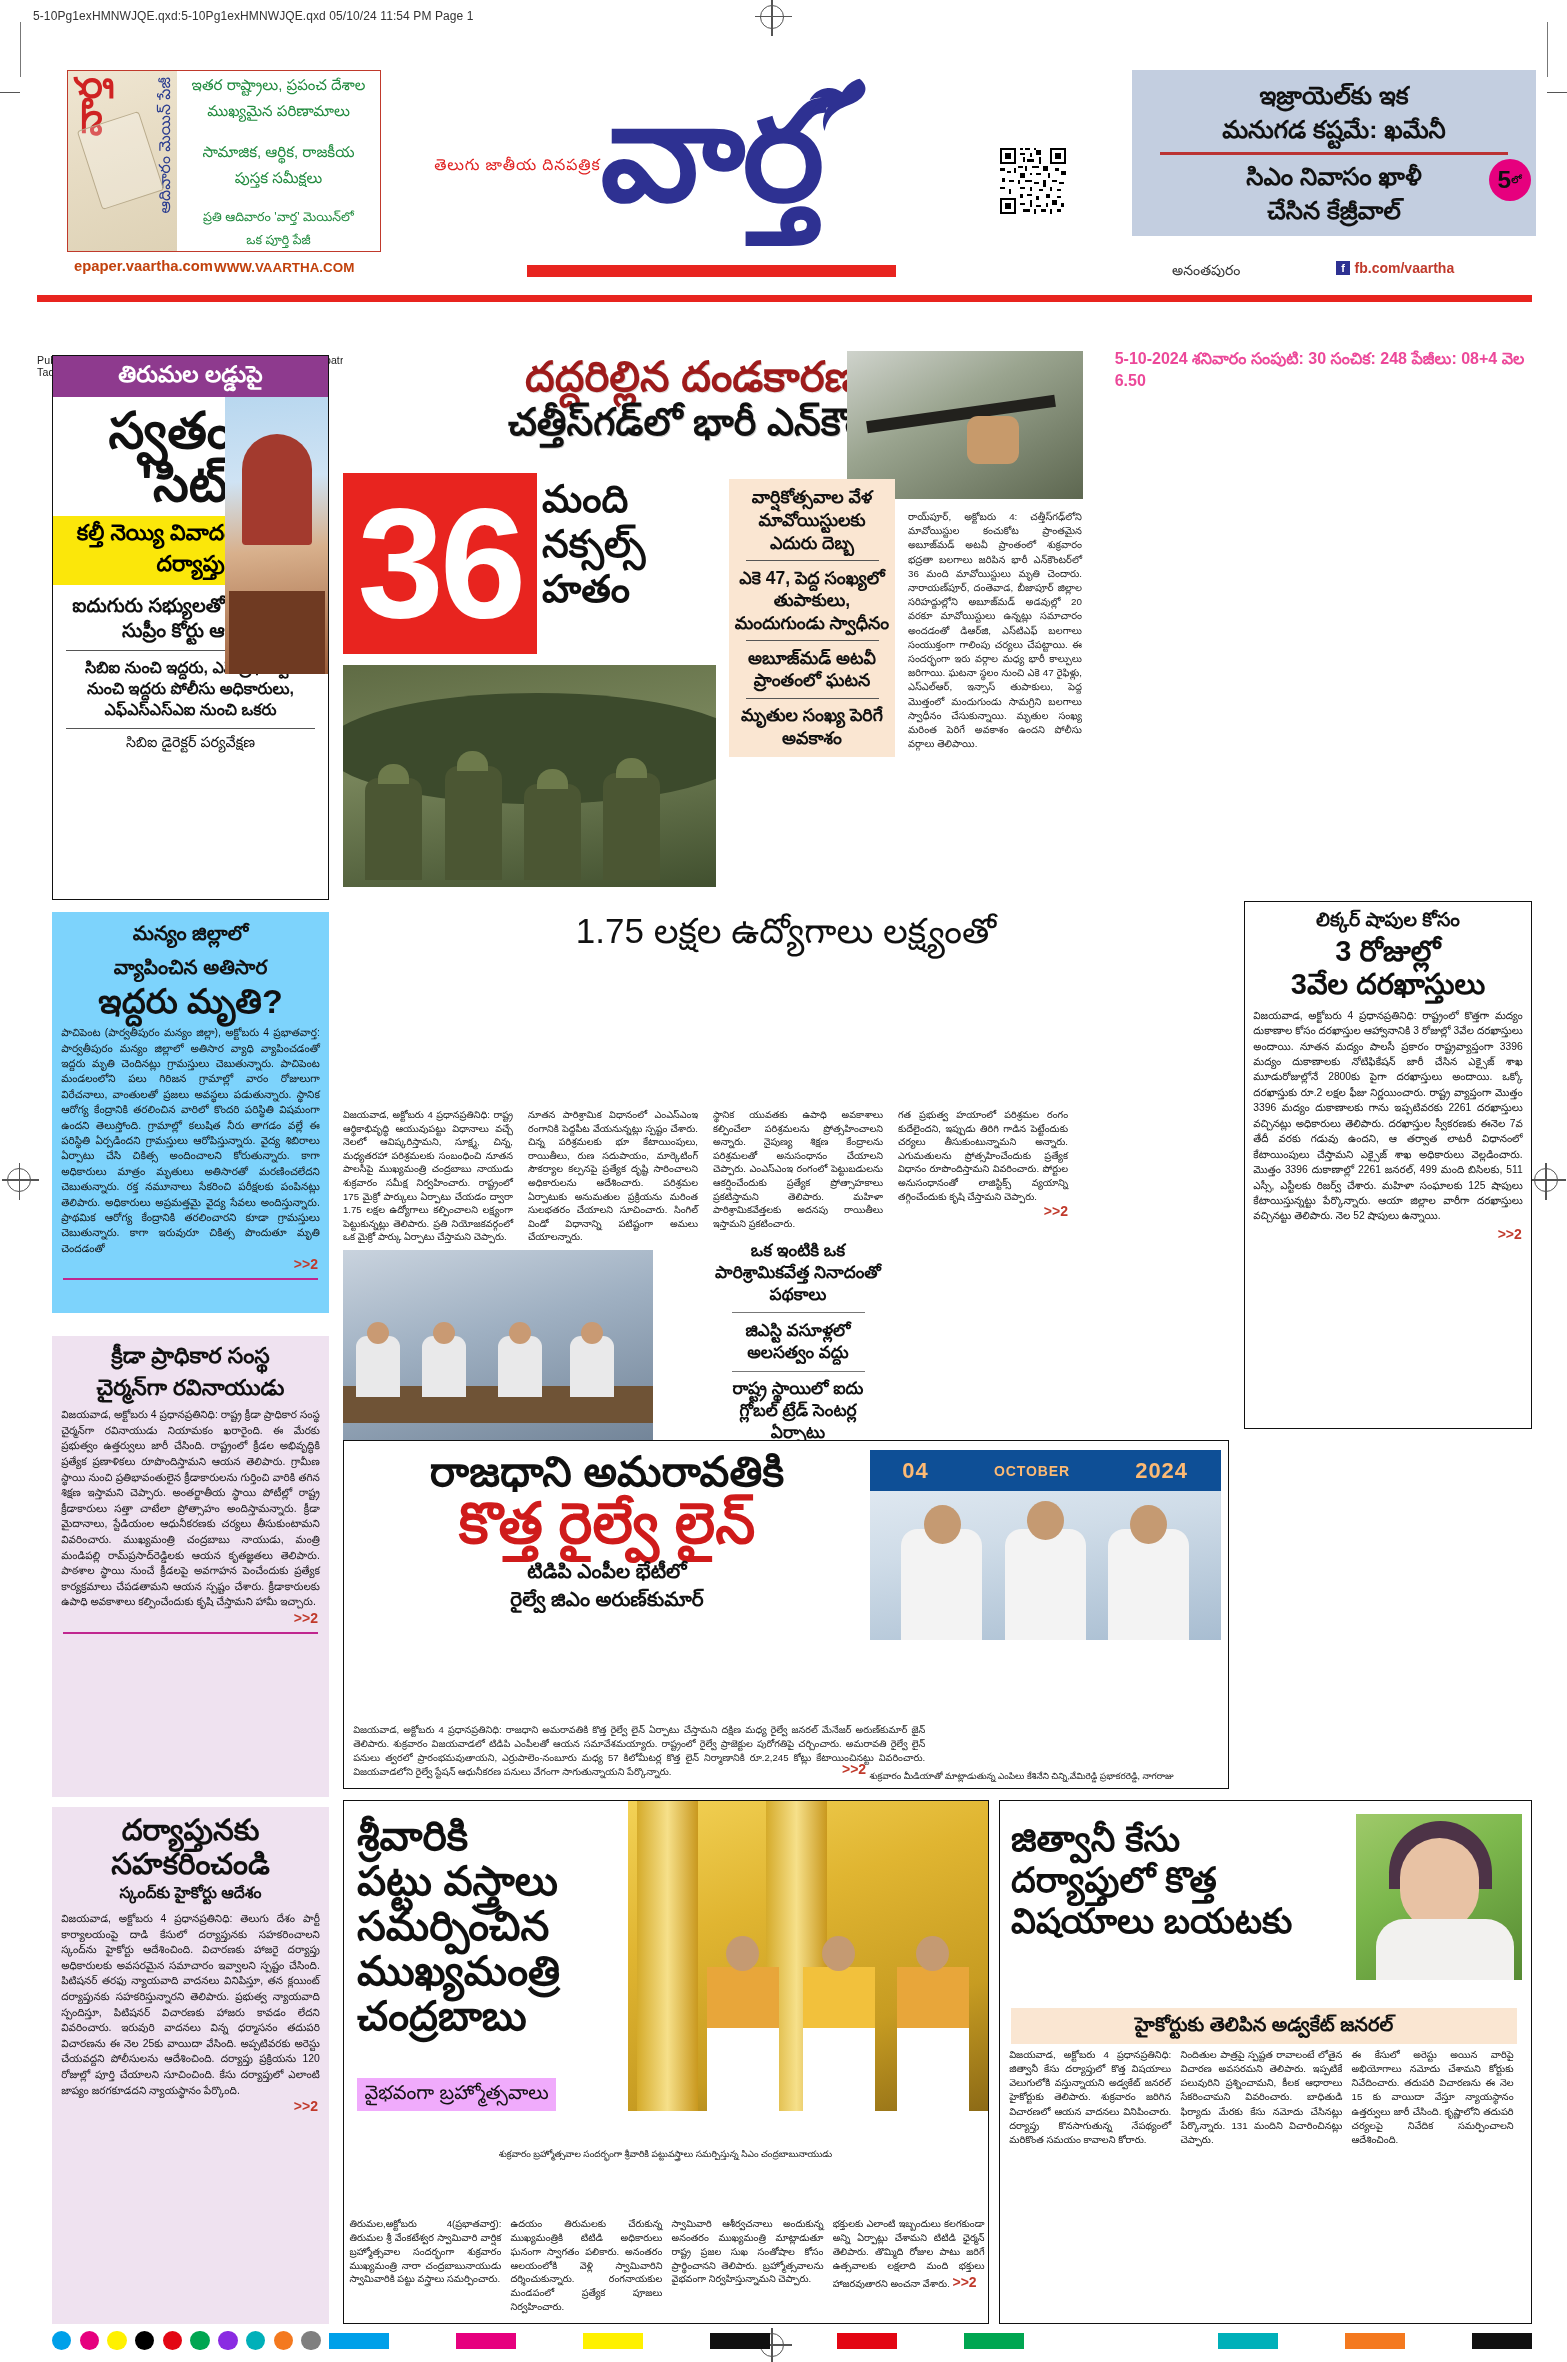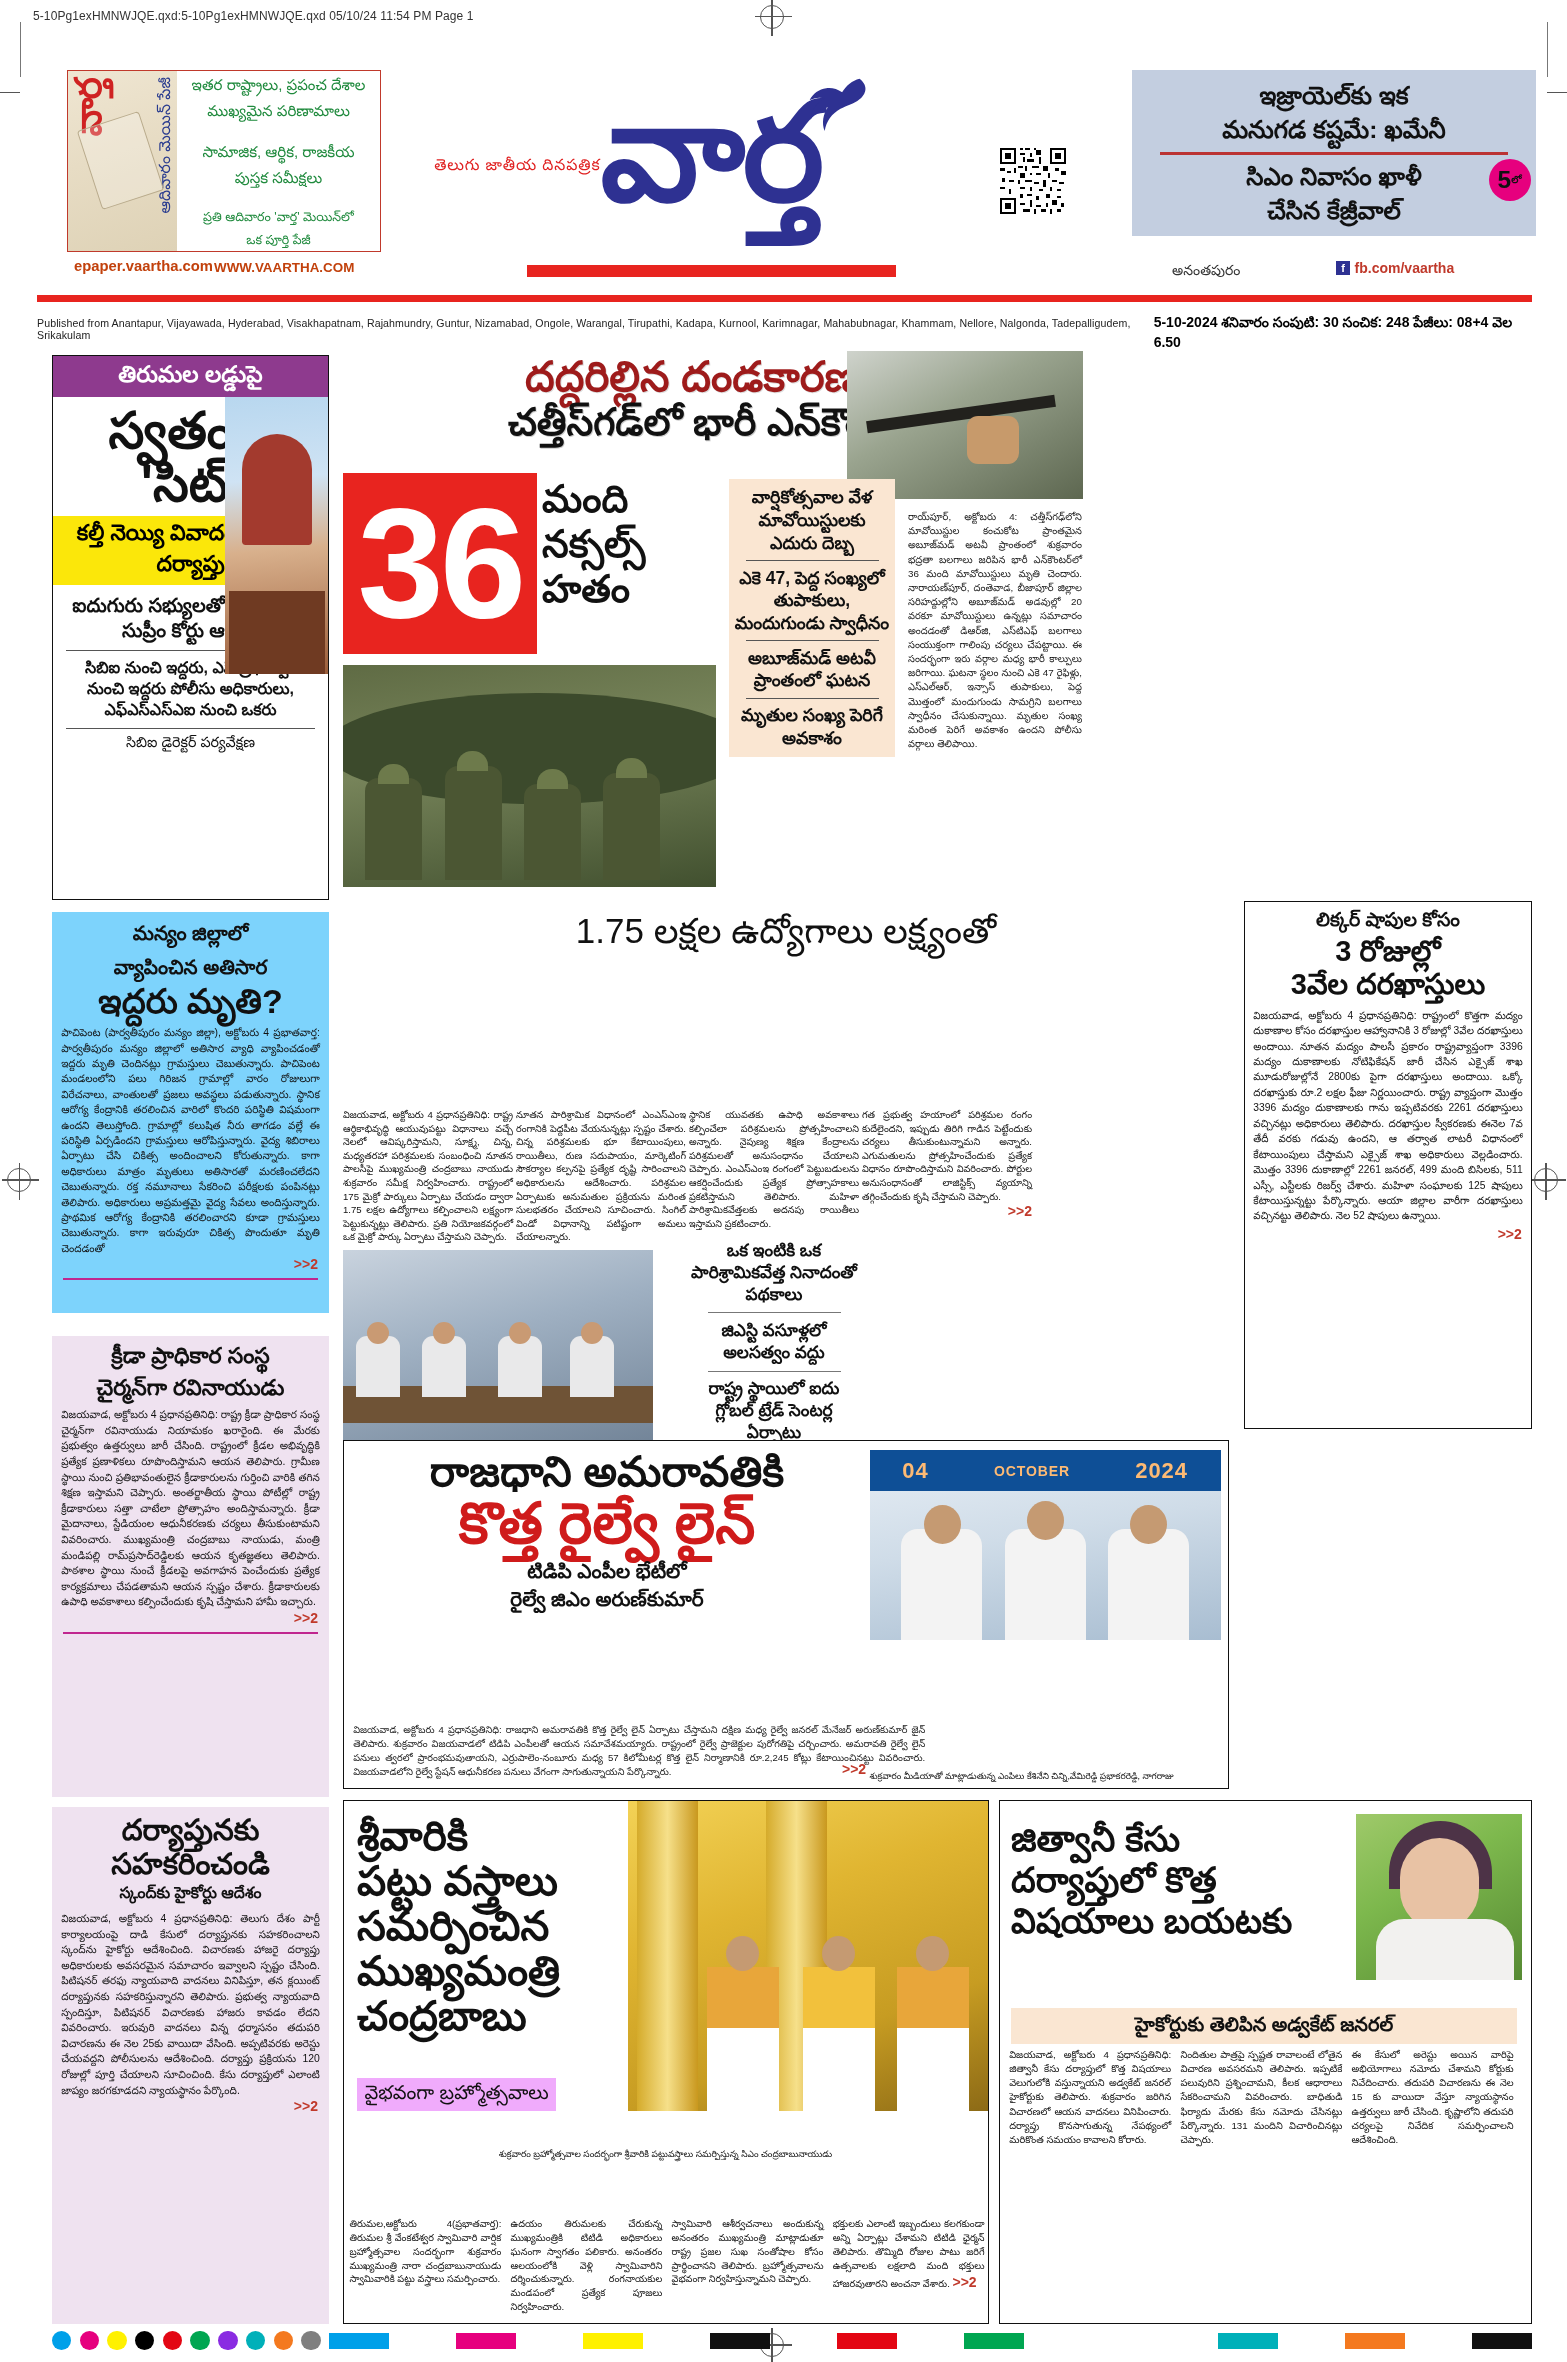--- a/index.html
+++ b/index.html
@@ -50,21 +50,21 @@
   .mh-links{position:absolute;left:37px;top:186px;font-size:14.8px;color:#c2410c;font-weight:bold;}
   .mh-links .w2{position:absolute;left:140px;top:1.8px;font-size:13.4px;}
   .mh-city{position:absolute;left:1135px;top:190px;font-size:14px;color:#333;}
   .mh-fb{position:absolute;left:1299px;top:188px;font-size:14px;color:#c0392b;font-weight:bold;display:flex;align-items:center;gap:4.6px;}
   .fbicon{display:inline-block;width:14px;height:14px;background:#2e3192;color:#fff;font-size:11px;font-weight:bold;text-align:center;line-height:14px;}
   .mh-rule{position:absolute;left:0;top:223px;width:1495px;height:6.5px;background:#e8241f;}
 
   
   .publine{position:absolute;left:37px;top:314px;width:1495px;display:flex;justify-content:space-between;align-items:baseline;}
   .publine .left{font-size:10.6px;color:#222;letter-spacing:0.1px;}
-  .publine .right{font-size:14px;font-weight:bold;color:#000000;}
+  .publine .right{font-size:16px;font-weight:bold;color:#ec4899;margin-top:36px;}
 
   
   .box{position:absolute;border:1.2px solid #111;background:#fff;}
   .body-col{font-size:10.5px;line-height:1.5;text-align:justify;color:#1a1a1a;}
   .jump{color:#c0392b;font-weight:bold;font-size:14px;}
 
   
   #tirumala{left:52px;top:355px;width:277px;height:545px;}
   .tag-purple{background:#8e3a8e;color:#fff;text-align:center;font-size:23px;font-weight:bold;padding:4.6px 0;}
   .tir-h{font-size:51px;font-weight:bold;text-align:center;line-height:1.02;padding:7.4px 0 1.8px;}
@@ -111,21 +111,21 @@
 
   #dharyaptu{left:52px;top:1807px;width:277px;height:517px;background:#efe2f0;border:none;}
   .dh-h{font-size:29.5px;font-weight:bold;text-align:center;line-height:1.08;padding:7.4px 5.5px 1.8px;}
   .dh-k{font-size:15.7px;font-weight:600;text-align:center;padding:1.8px 5.5px 5.5px;}
   .dh-body{padding:0 9.2px;font-size:10.4px;line-height:1.5;text-align:justify;}
 
   
   #microparks{left:343px;top:912px;width:886px;height:517px;border:none;}
   .mp-k{font-size:35px;text-align:center;line-height:1.1;color:#111;}
   .mp-h{font-size:79px;font-weight:bold;text-align:center;color:#2e3192;line-height:1.05;margin-top:1.8px;letter-spacing:-0.9px;}
-  .mp-cols{position:absolute;left:0;top:196px;width:886px;display:flex;gap:3px;}
+  .mp-cols{position:absolute;left:0;top:196px;width:886px;display:flex;gap:15px;}
   .mp-cols .c{font-size:9.6px;line-height:1.42;text-align:justify;}
   .mp-photo{width:310px;height:212px;background:linear-gradient(165deg,#c9d3de 0%,#9fb0c2 40%,#6d7f93 100%);position:relative;overflow:hidden;margin-top:5.5px;}
   .mp-photo .tbl{position:absolute;left:0;bottom:39px;width:310px;height:37px;background:#6f5336;}
   .mp-photo .p{position:absolute;bottom:65px;width:44px;height:61px;background:#e9e9ea;border-radius:11px 11px 0 0;}
   .mp-photo .head{position:absolute;width:22px;height:22px;border-radius:50%;background:#c99a73;}
   .mp-cap{font-size:8.9px;text-align:center;line-height:1.3;padding-top:3.7px;}
   .mp-mid{font-size:17px;font-weight:bold;text-align:center;line-height:1.3;}
   .mp-mid .r{height:0.9px;background:#777;margin:6.5px 18.5px;}
 
   

